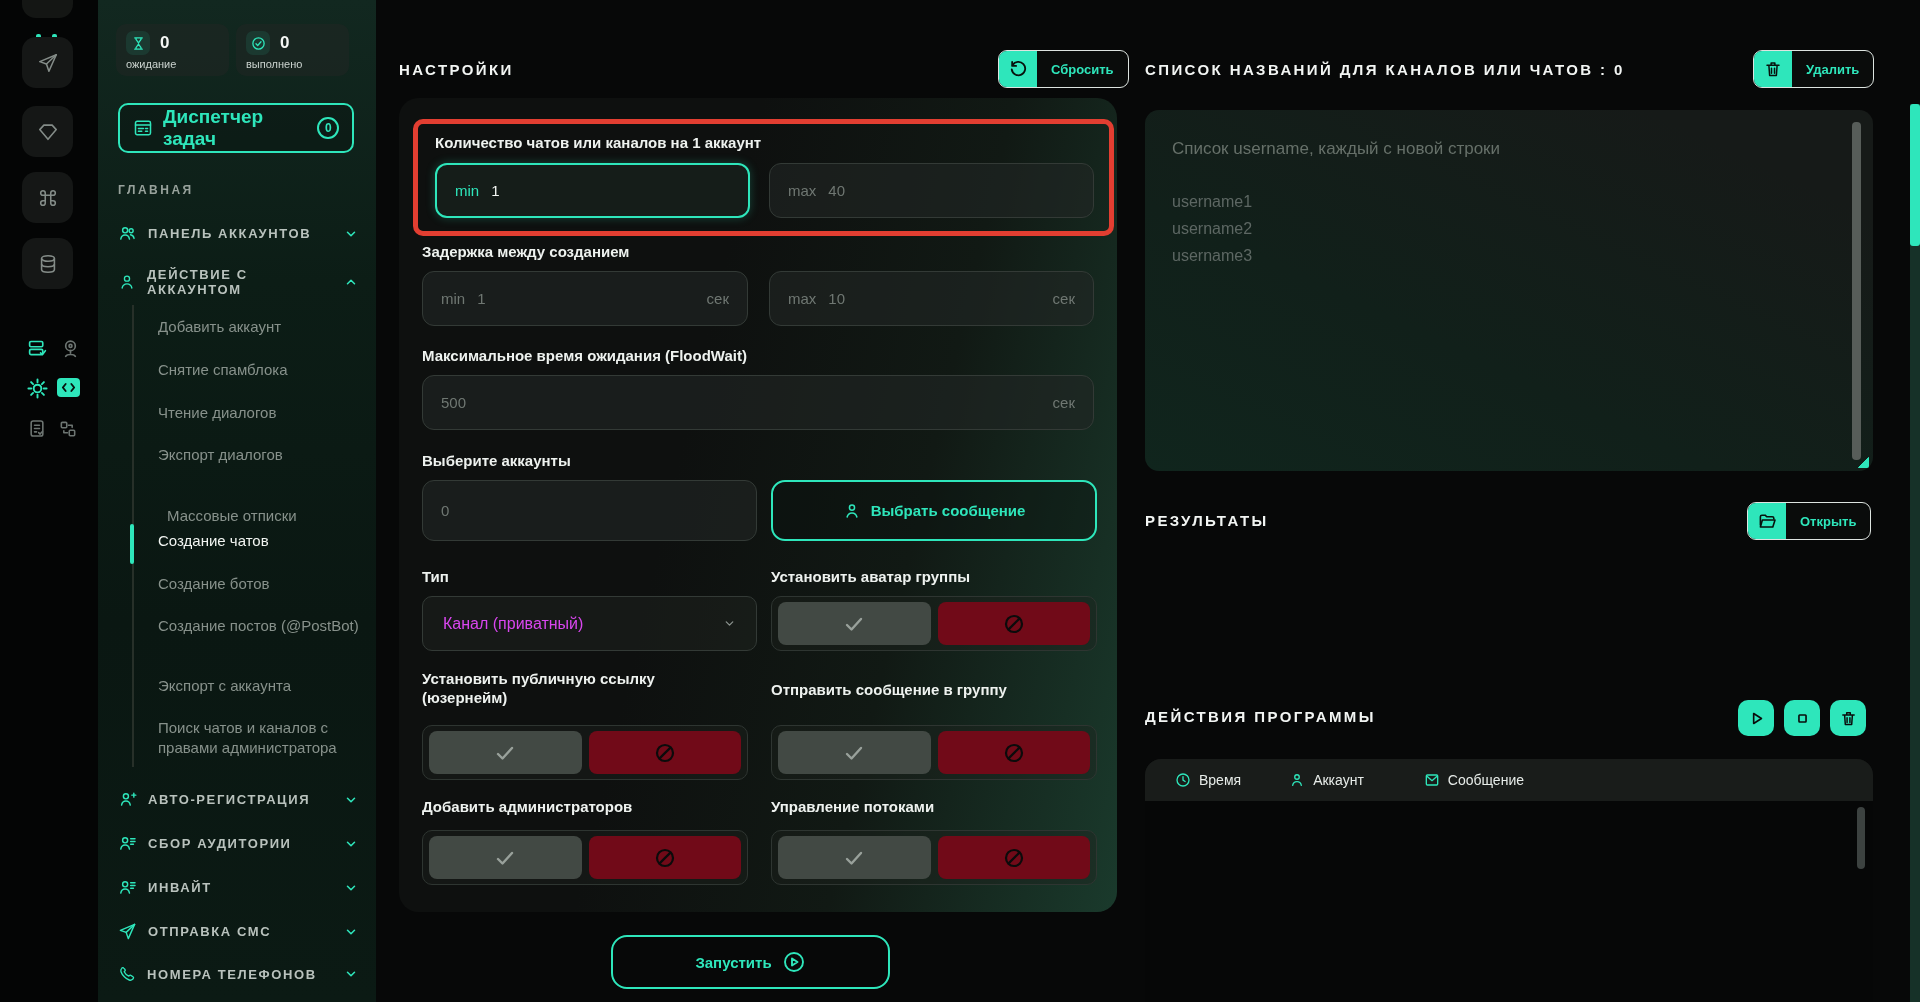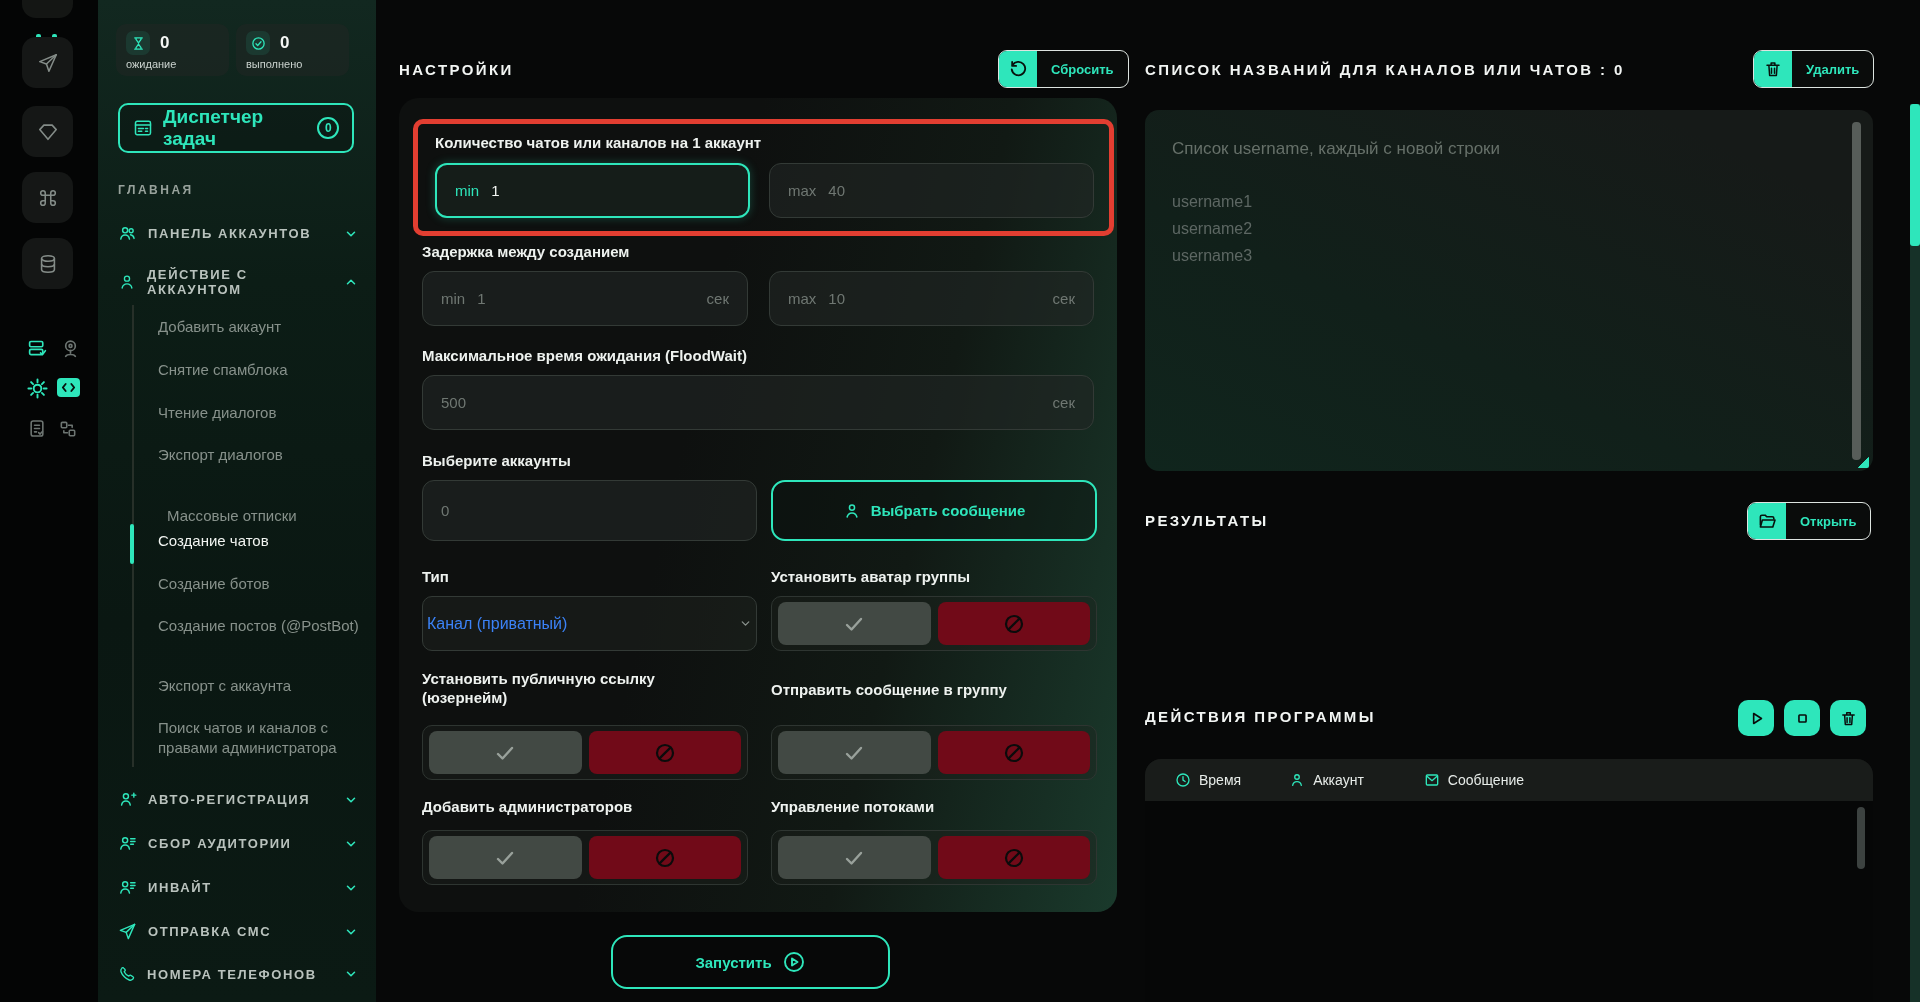--- a/index.html
+++ b/index.html
@@ -56,21 +56,21 @@
   .fldLbl { font-size:15px; font-weight:bold; color:#eef2ef; }
   .fldLbl2 { font-size:15px; font-weight:bold; color:#eef2ef; line-height:1.25; }
   .field { height:55px; border-radius:12px; background:#22272499; border:1px solid #333a36;
            display:flex; align-items:center; padding:0 18px; font-size:15px; color:#6f7772; }
   .field .pre { margin-right:12px; }
   .field .unit { margin-left:auto; font-size:15px; color:#6f7772; }
   .field.focus { background:#151d19; border:2px solid #2ee6bb; box-shadow:0 0 10px rgba(46,230,187,.25); }
   .field.focus .pre { color:#2ee6bb; }
   .field.focus .val { color:#f2f5f2; }
   .selField { height:55px; border-radius:10px; background:#22272466; border:1px solid #333a36;
-              display:flex; align-items:center; padding:0 4px; font-size:16px; color:#3b82f6; }
+              display:flex; align-items:center; padding:0 20px; font-size:16px; color:#d946ef; }
   .selField .chev { margin-left:auto; color:#8a928d; }
   .accBtn { height:61px; border:2px solid #2ee6bb; border-radius:14px; background:rgba(10,18,14,.35);
             color:#2ee6bb; display:flex; align-items:center; justify-content:center; gap:10px;
             font-size:15px; font-weight:bold; }
   .toggle { height:55px; border-radius:10px; background:#1d221f66; border:1px solid #2e3531;
             display:flex; align-items:center; padding:6px; gap:7px; }
   .tgOn  { flex:1; height:43px; border-radius:8px; background:#424944; display:flex; align-items:center; justify-content:center; color:#99a19b; }
   .tgOff { flex:1; height:43px; border-radius:8px; background:#710a18; display:flex; align-items:center; justify-content:center; color:#0b0b0b; }
   .runBtn { width:279px; height:54px; border:2px solid #2ee6bb; border-radius:16px; background:transparent;
             color:#2ee6bb; font-size:15px; font-weight:bold; display:flex; align-items:center; justify-content:center; gap:10px; }

